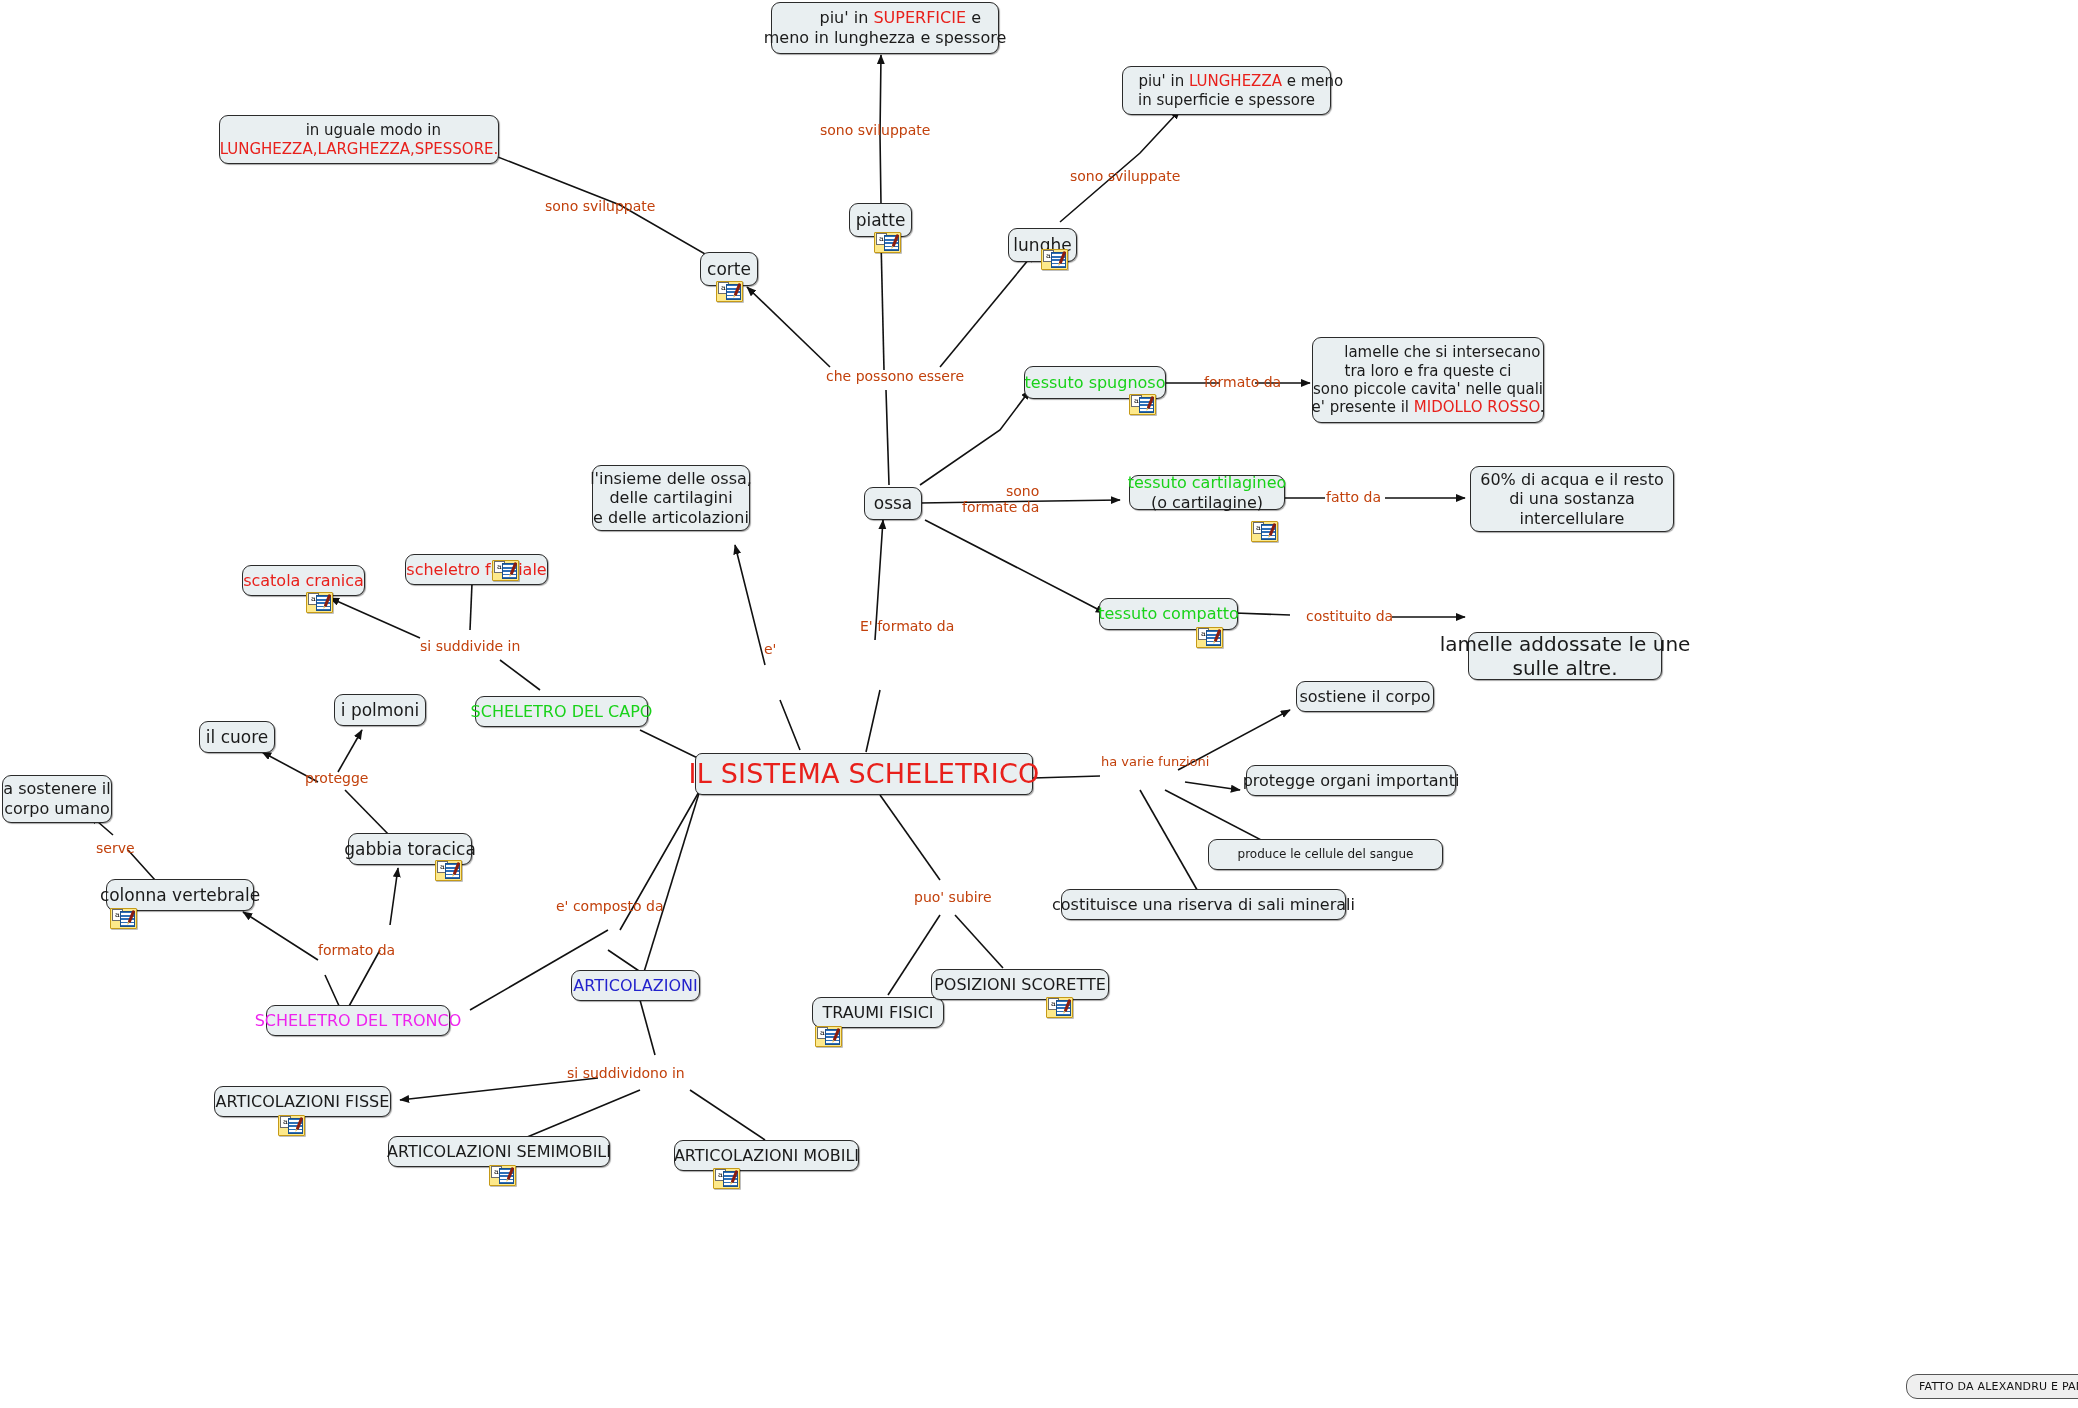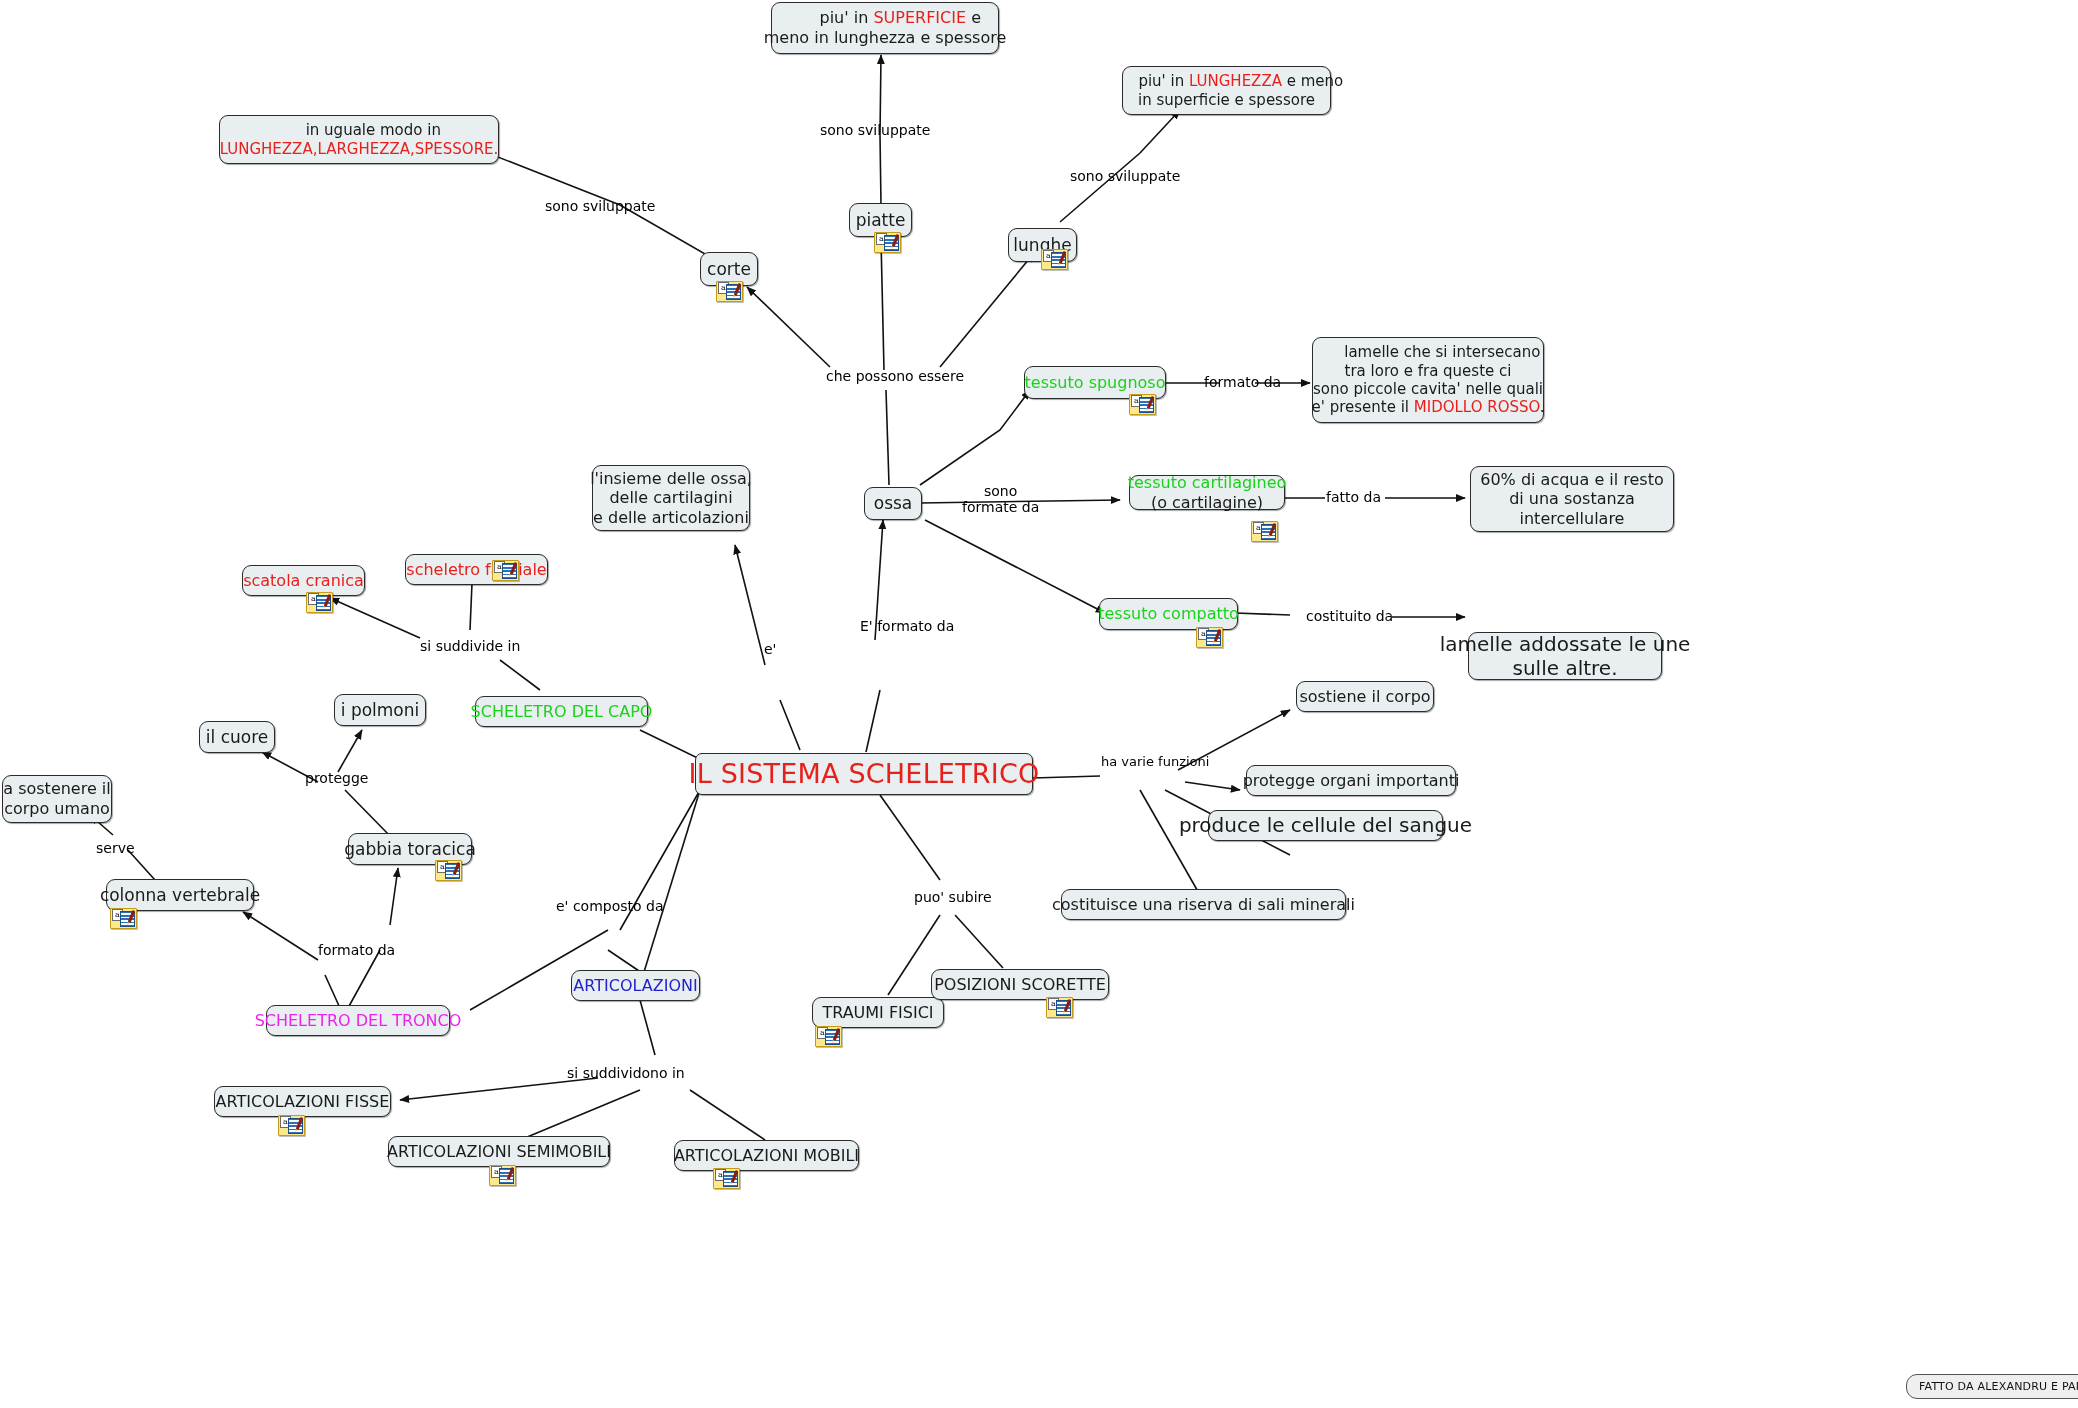--- a/index.html
+++ b/index.html
@@ -44,22 +44,22 @@
   .n-magenta{ color:#ee22ee; }
   .title-node{
     font-size:27px;
     color:#e8201b;
     border-radius:7px;
     letter-spacing:0.2px;
   }
   .lbl{
     position:absolute;
     font-size:14px;
-    color:#000000;
-    text-align:center;
+    color:#c2410c;
+    text-align:right;
     white-space:pre;
     line-height:1.15;
     background:transparent;
   }
   
   .note{
     position:absolute;
     width:25px;
     height:19px;
     background:#fde98b;
@@ -373,21 +373,21 @@
   <div class="note" style="left:1046px; top:997px;">
     <span class="a">a</span>
     <span class="lines"></span>
     <span class="pencil"></span>
   </div>
 
   <div class="node" style="left:1296px; top:681px; width:138px; height:31px; font-size:16px;">sostiene il corpo</div>
 
   <div class="node" style="left:1246px; top:765px; width:210px; height:31px; font-size:16px;">protegge organi importanti</div>
 
-  <div class="node" style="left:1208px; top:810px; width:235px; height:31px; font-size:20px;">produce le cellule del sangue</div>
+  <div class="node" style="left:1208px; top:839px; width:235px; height:31px; font-size:12px;">produce le cellule del sangue</div>
 
   <div class="node" style="left:1061px; top:889px; width:285px; height:31px; font-size:16px;">costituisce una riserva di sali minerali</div>
 
   <div class="lbl" style="left:820px; top:122px;">sono sviluppate</div>
   <div class="lbl" style="left:1070px; top:168px;">sono sviluppate</div>
   <div class="lbl" style="left:545px; top:198px;">sono sviluppate</div>
   <div class="lbl" style="left:826px; top:368px;">che possono essere</div>
   <div class="lbl" style="left:962px; top:483px;">sono
 formate da</div>
   <div class="lbl" style="left:1204px; top:374px;">formato da</div>

